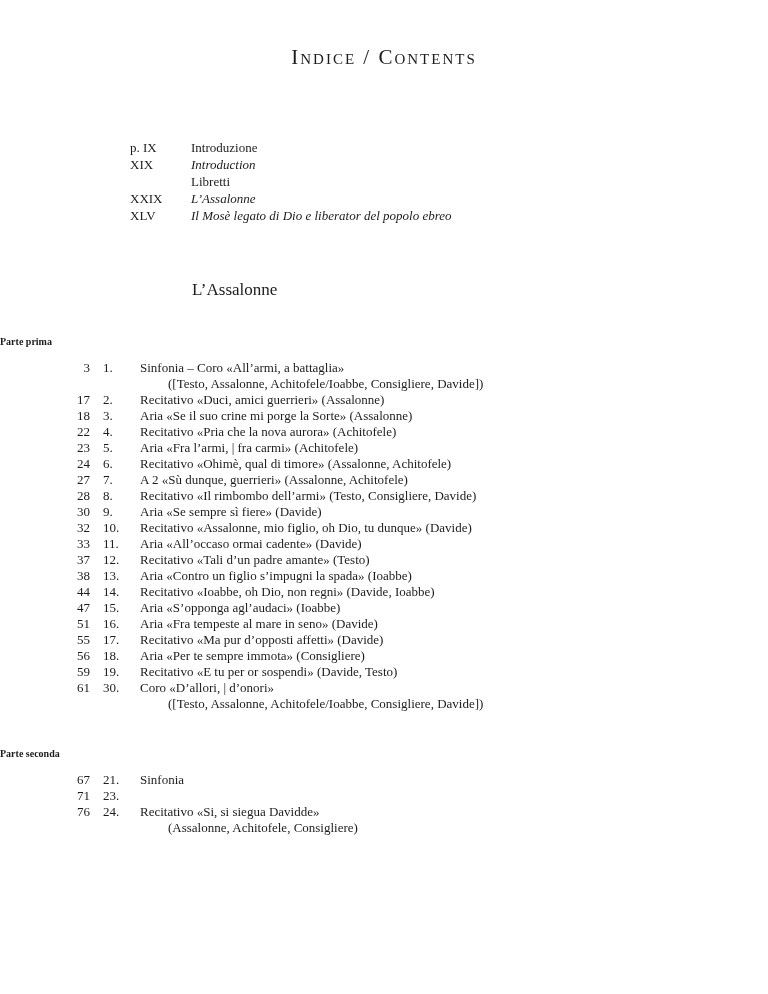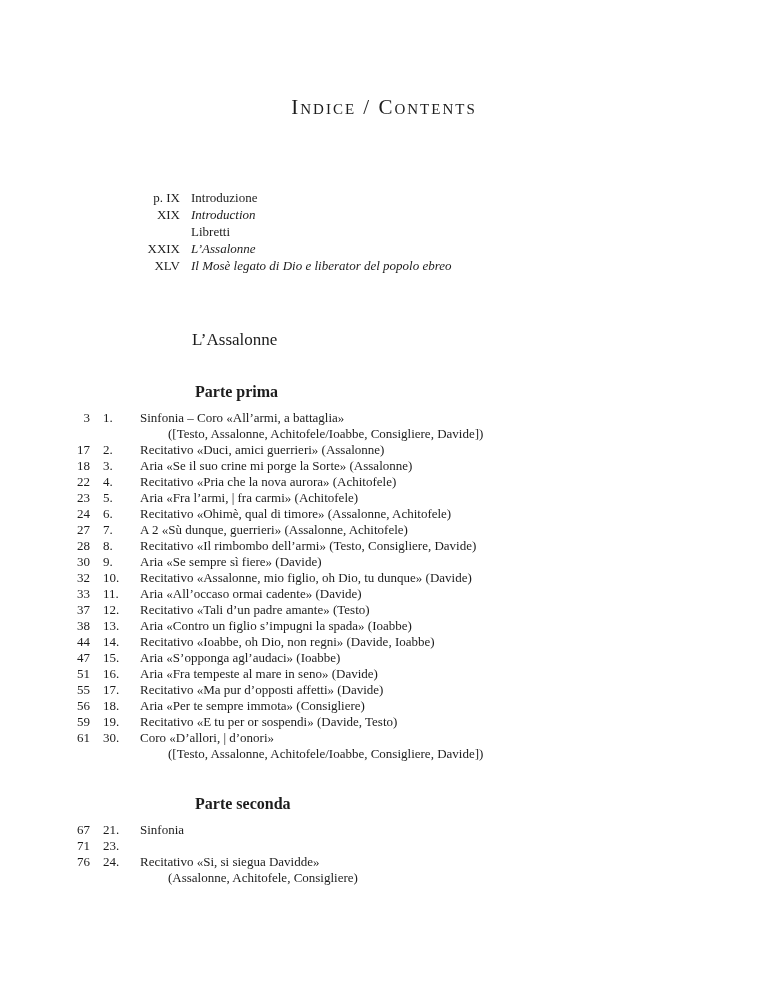--- a/index.html
+++ b/index.html
@@ -8,50 +8,49 @@
     width: 768px;
     height: 994px;
     margin: 0 auto;
     background: #ffffff;
     font-family: "Liberation Serif", "DejaVu Serif", serif;
     color: #1c1c1c;
     position: relative;
     overflow: hidden;
   }
   .title {
-    padding-top: 95px;
+    padding-top: 45px;
     text-align: center;
     font-variant: small-caps;
     font-weight: normal;
     font-size: 21px;
     line-height: 24px;
     letter-spacing: 2px;
   }
   .front-matter {
     margin-top: 70px;
     margin-left: 130px;
     font-size: 13px;
     line-height: 17px;
   }
   .fm-row { display: grid; grid-template-columns: 50px 1fr; }
   .fm-row.space-before { }
-  .fm-page { text-align: right; white-space: nowrap; }
+  .fm-page { white-space: nowrap; }
   .fm-label { padding-left: 11px; white-space: nowrap; }
   .fm-label.italic { font-style: italic; }
   .work-title {
     margin-top: 55px;
     margin-left: 192px;
     font-size: 17px;
     font-weight: normal;
     line-height: 21px;
   }
   .section-heading {
     margin-top: 34px;
-    margin-left: 195px;
-    font-size: 16px;
+    font-size: 10px;
     font-weight: bold;
     line-height: 16px;
   }
   .entries {
     margin-top: 10px;
     margin-left: 64px;
     font-size: 13px;
     line-height: 16px;
   }
   .entry-row { display: grid; grid-template-columns: 26px 50px 1fr; }

